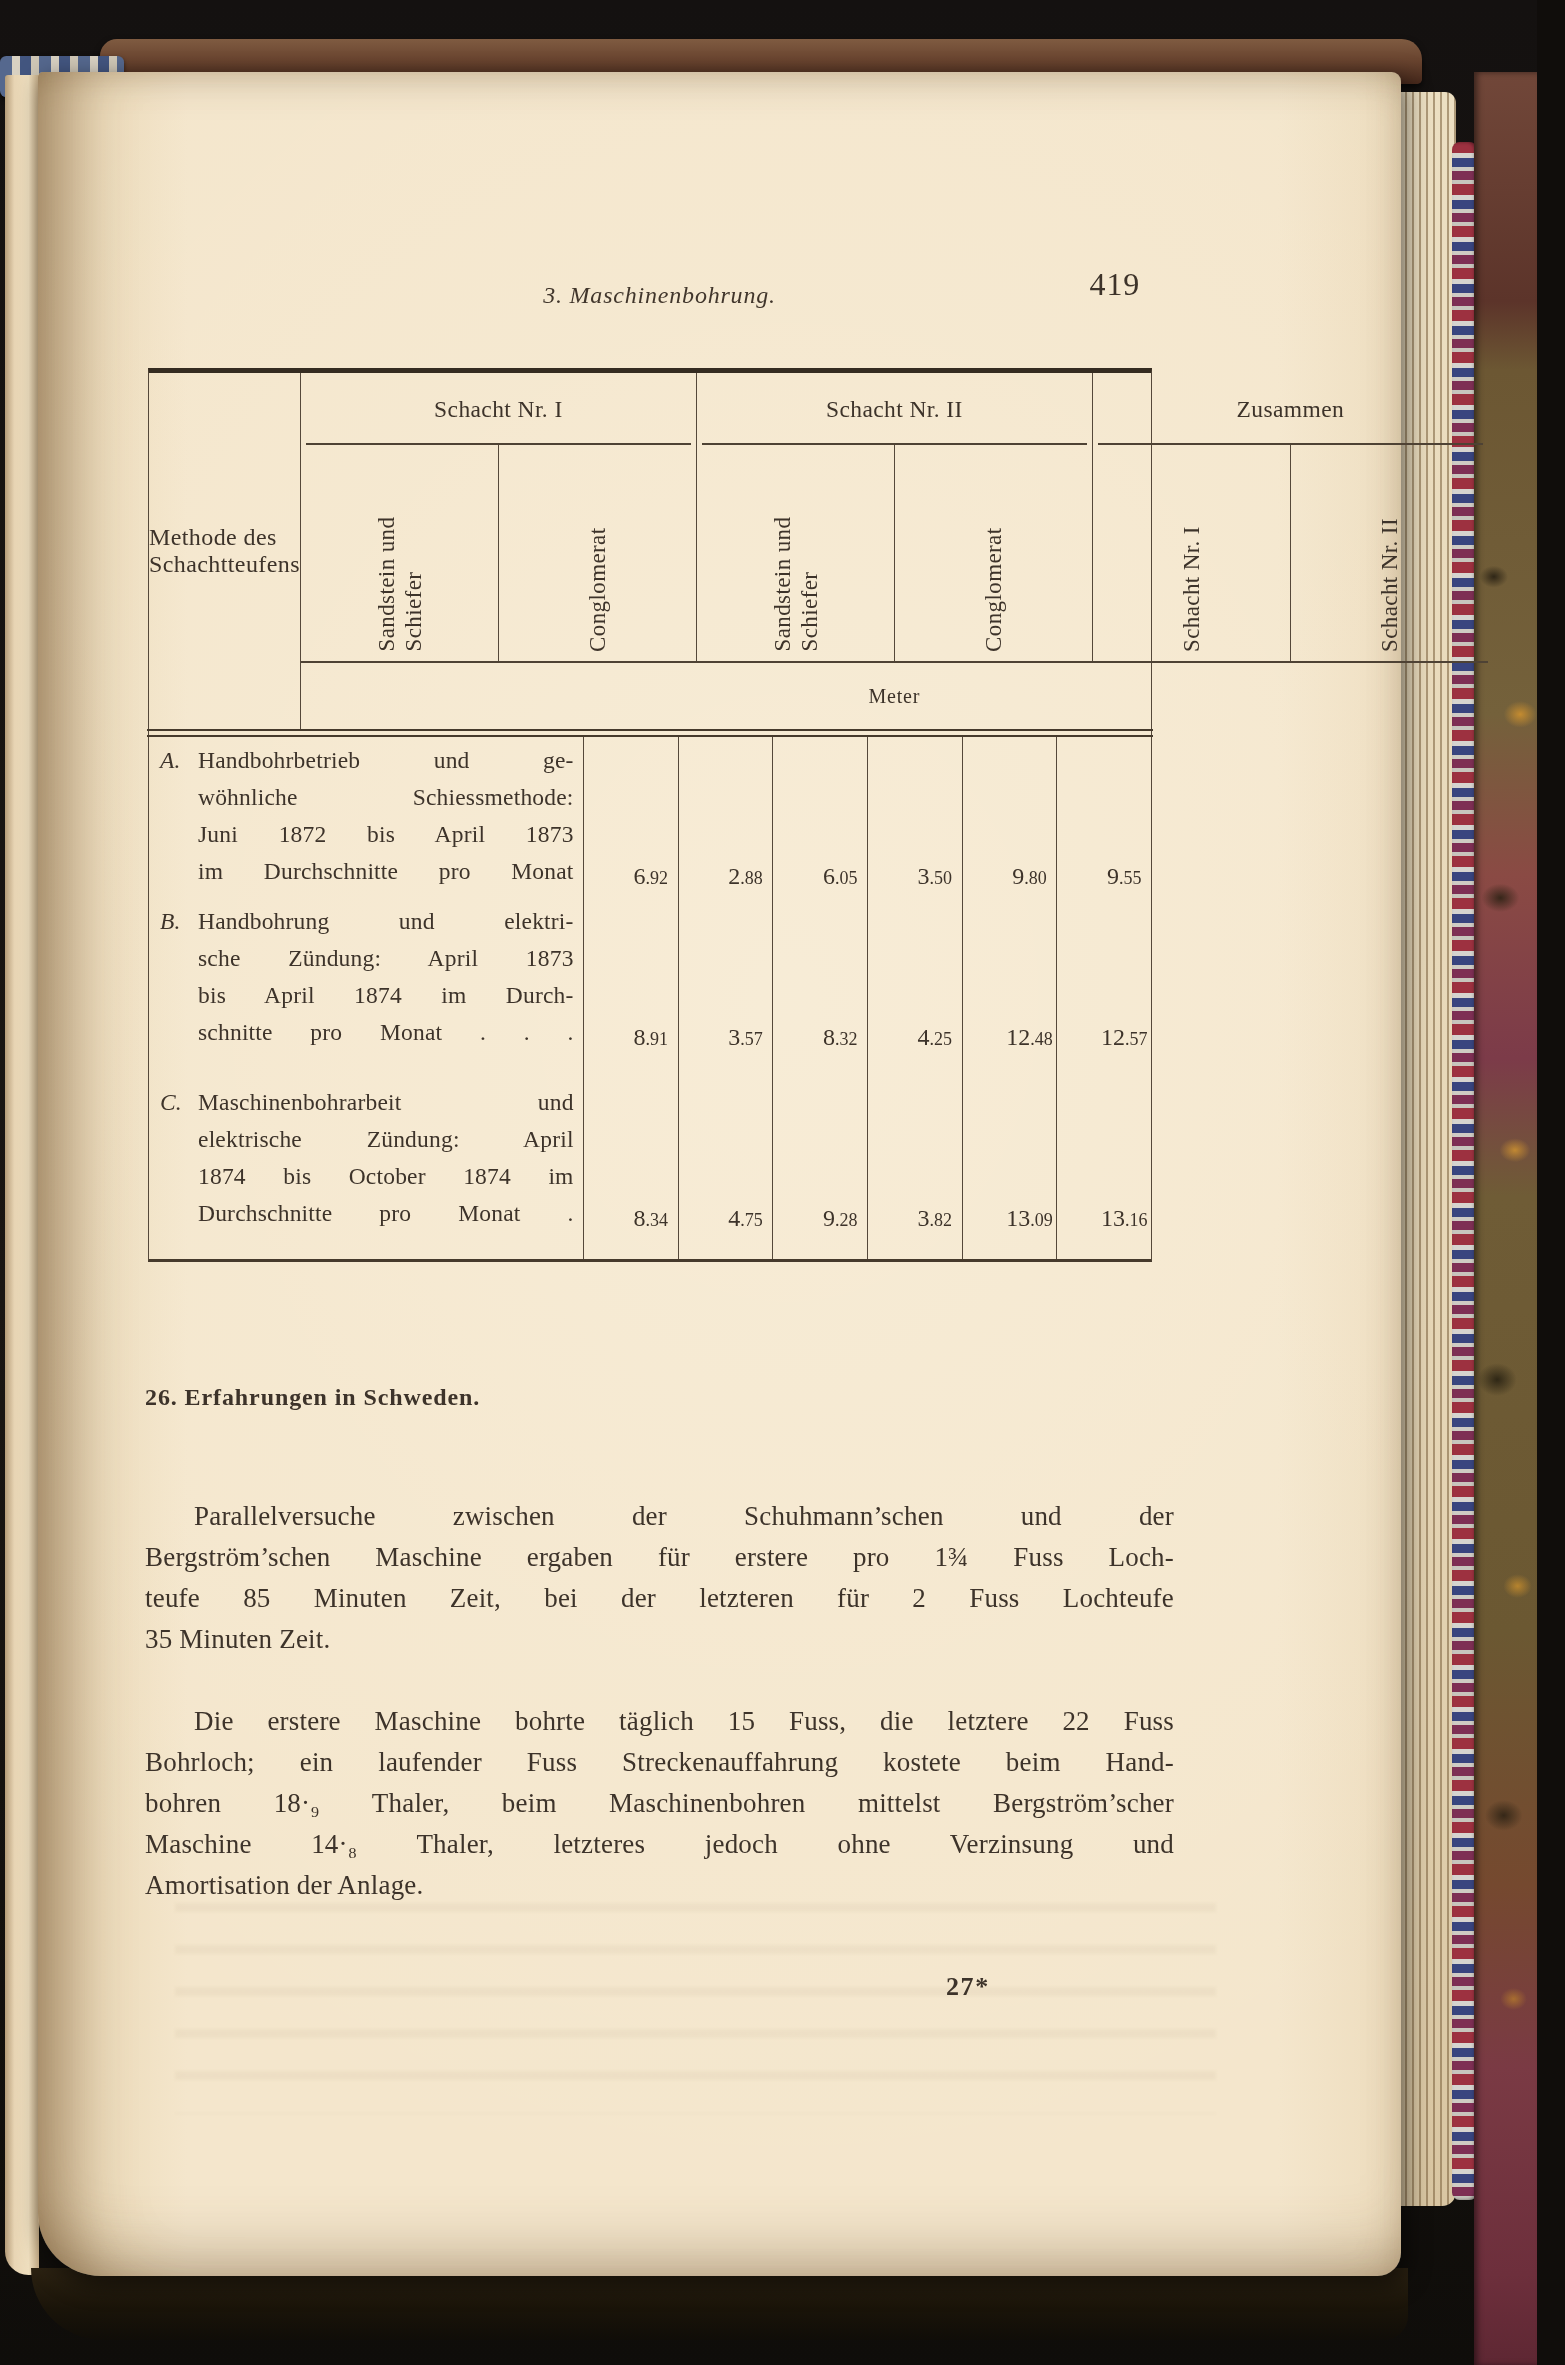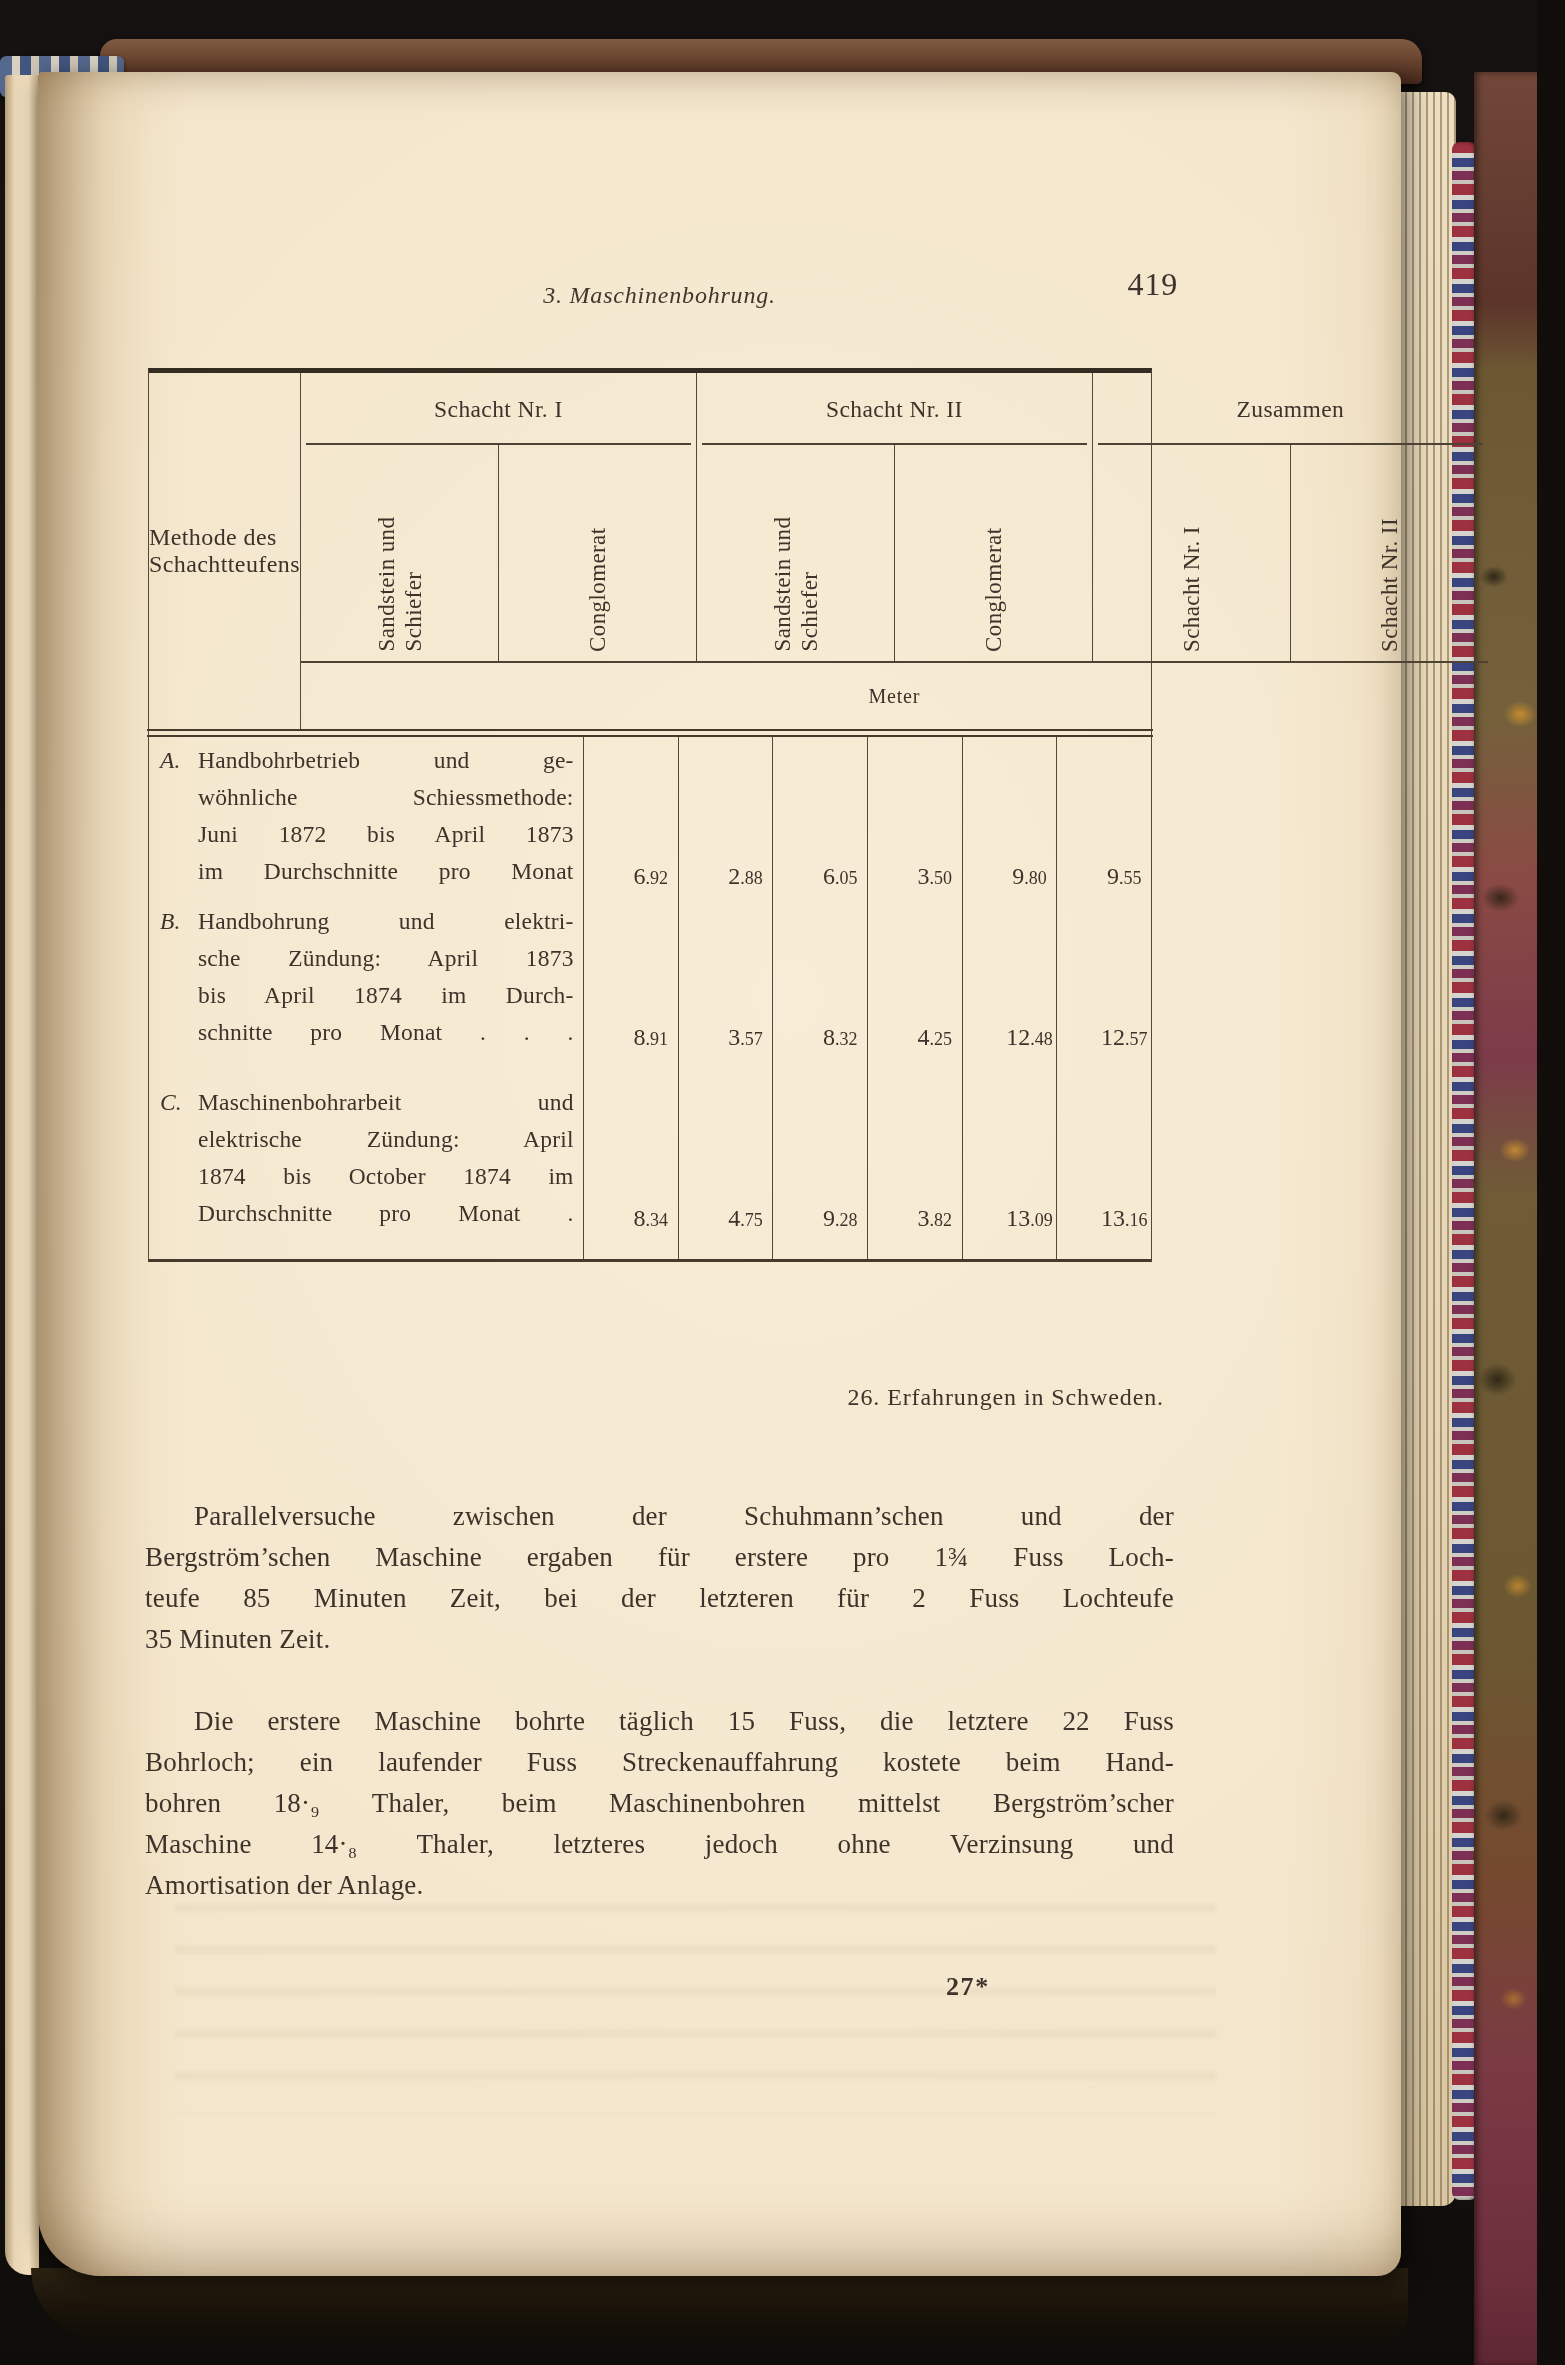--- a/index.html
+++ b/index.html
@@ -58,21 +58,21 @@
                inset -19.6px 0 47px -31px rgba(95,65,30,.35),
                inset 0 -55px 70px -43px rgba(95,65,30,.4),
                inset 0 31px 47px -35px rgba(95,65,30,.35),
                4.7px 7.8px 23.5px rgba(0,0,0,.55);}
   .ghost{left:137px;top:1831px;width:1041px;height:211px;opacity:.55;filter:blur(1.6px);
     background:repeating-linear-gradient(180deg,rgba(128,100,70,.10) 0 9.4px,rgba(0,0,0,0) 9.4px 42px);}
 
   
   .hdr-title{left:107px;top:210px;width:1029px;text-align:center;
     font-style:italic;font-size:24px;letter-spacing:0.8px;color:#41362c;}
-  .hdr-num{left:1030px;top:194px;width:110px;text-align:right;font-size:32px;letter-spacing:0.8px;}
+  .hdr-num{left:992px;top:194px;width:110px;text-align:right;font-size:32px;letter-spacing:0.8px;}
 
   
   .dtable{left:110px;top:296px;width:1004px;height:894px;box-sizing:border-box;
     border-top:5.5px solid #352c21;border-bottom:3.1px solid #463a2c;
     border-left:1.6px solid #55483a;border-right:1.6px solid #55483a;}
   .dtable *{box-sizing:border-box;}
   .t-headwrap{position:absolute;top:0;left:0;right:0;height:356px;display:flex;}
   .t-label-head{width:434px;display:flex;align-items:center;justify-content:center;
     font-size:24px;letter-spacing:0.4px;}
   .t-right-head{flex:1;border-left:1.6px solid #55483a;display:flex;flex-direction:column;}
@@ -101,22 +101,22 @@
   .bvals{flex:1;display:flex;}
   .vcell{flex:1;border-left:1.6px solid #55483a;display:flex;align-items:flex-end;justify-content:center;padding-left:40px;}
   .brow-a .blabel,.brow-a .vcell{padding-bottom:20.3px;}
   .brow-b .blabel,.brow-b .vcell{padding-bottom:33px;}
   .brow-c .blabel,.brow-c .vcell{padding-bottom:27px;}
   .vi{font-size:24px;}
   .vd{font-size:18px;}
   .vd::before{content:".";}
 
   
-  .sec-head{left:97px;top:1312px;width:1029px;text-align:right;
-    font-weight:normal;font-size:24px;letter-spacing:0.9px;}
+  .sec-head{left:107px;top:1312px;width:1029px;text-align:left;
+    font-weight:bold;font-size:24px;letter-spacing:0.9px;}
   .para{left:107px;top:1384px;width:1029px;font-size:27px;line-height:41px;letter-spacing:0.2px;margin-top:40px;}
   .para2{top:1589px;}
   .pbody{display:block;white-space:pre-line;text-align:justify;text-align-last:justify;text-indent:49px;}
   .plast{display:block;text-align:left;}
   .foot-mark{left:908px;top:1900px;width:172px;font-size:26px;font-weight:bold;letter-spacing:1.6px;}
 </style>
 </head>
 <body>
 
 <div class="abs backdrop"></div>

